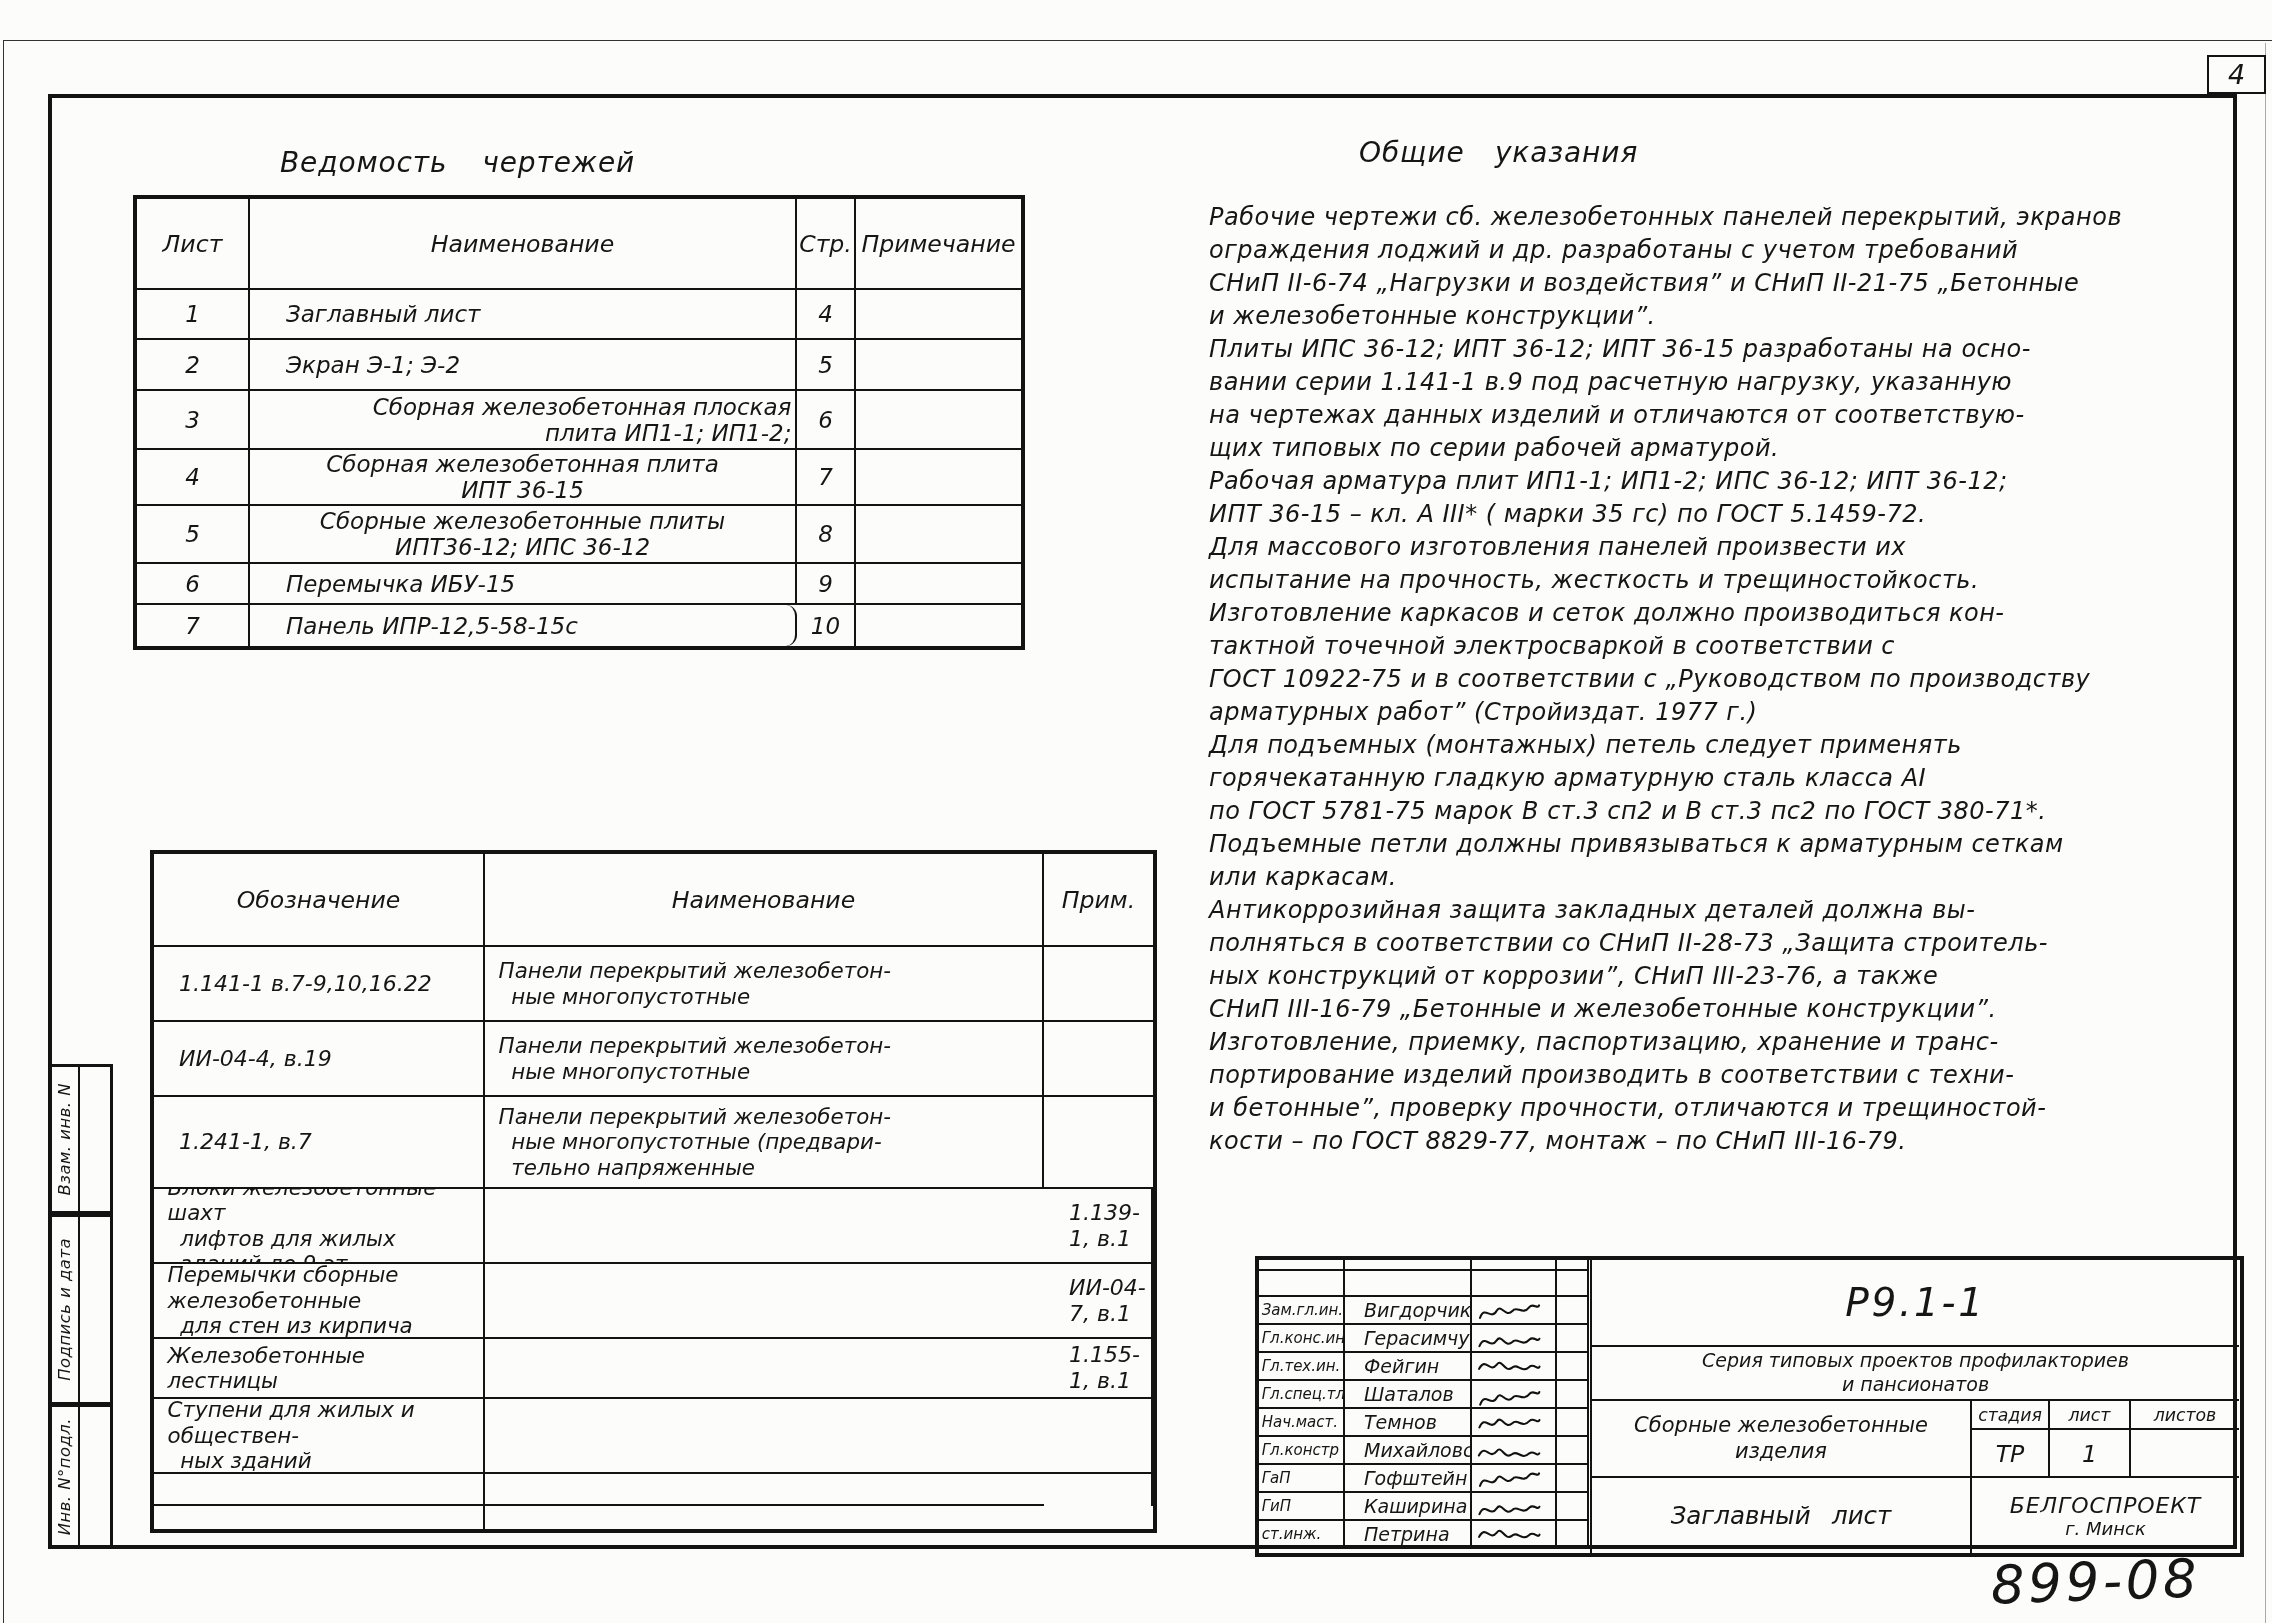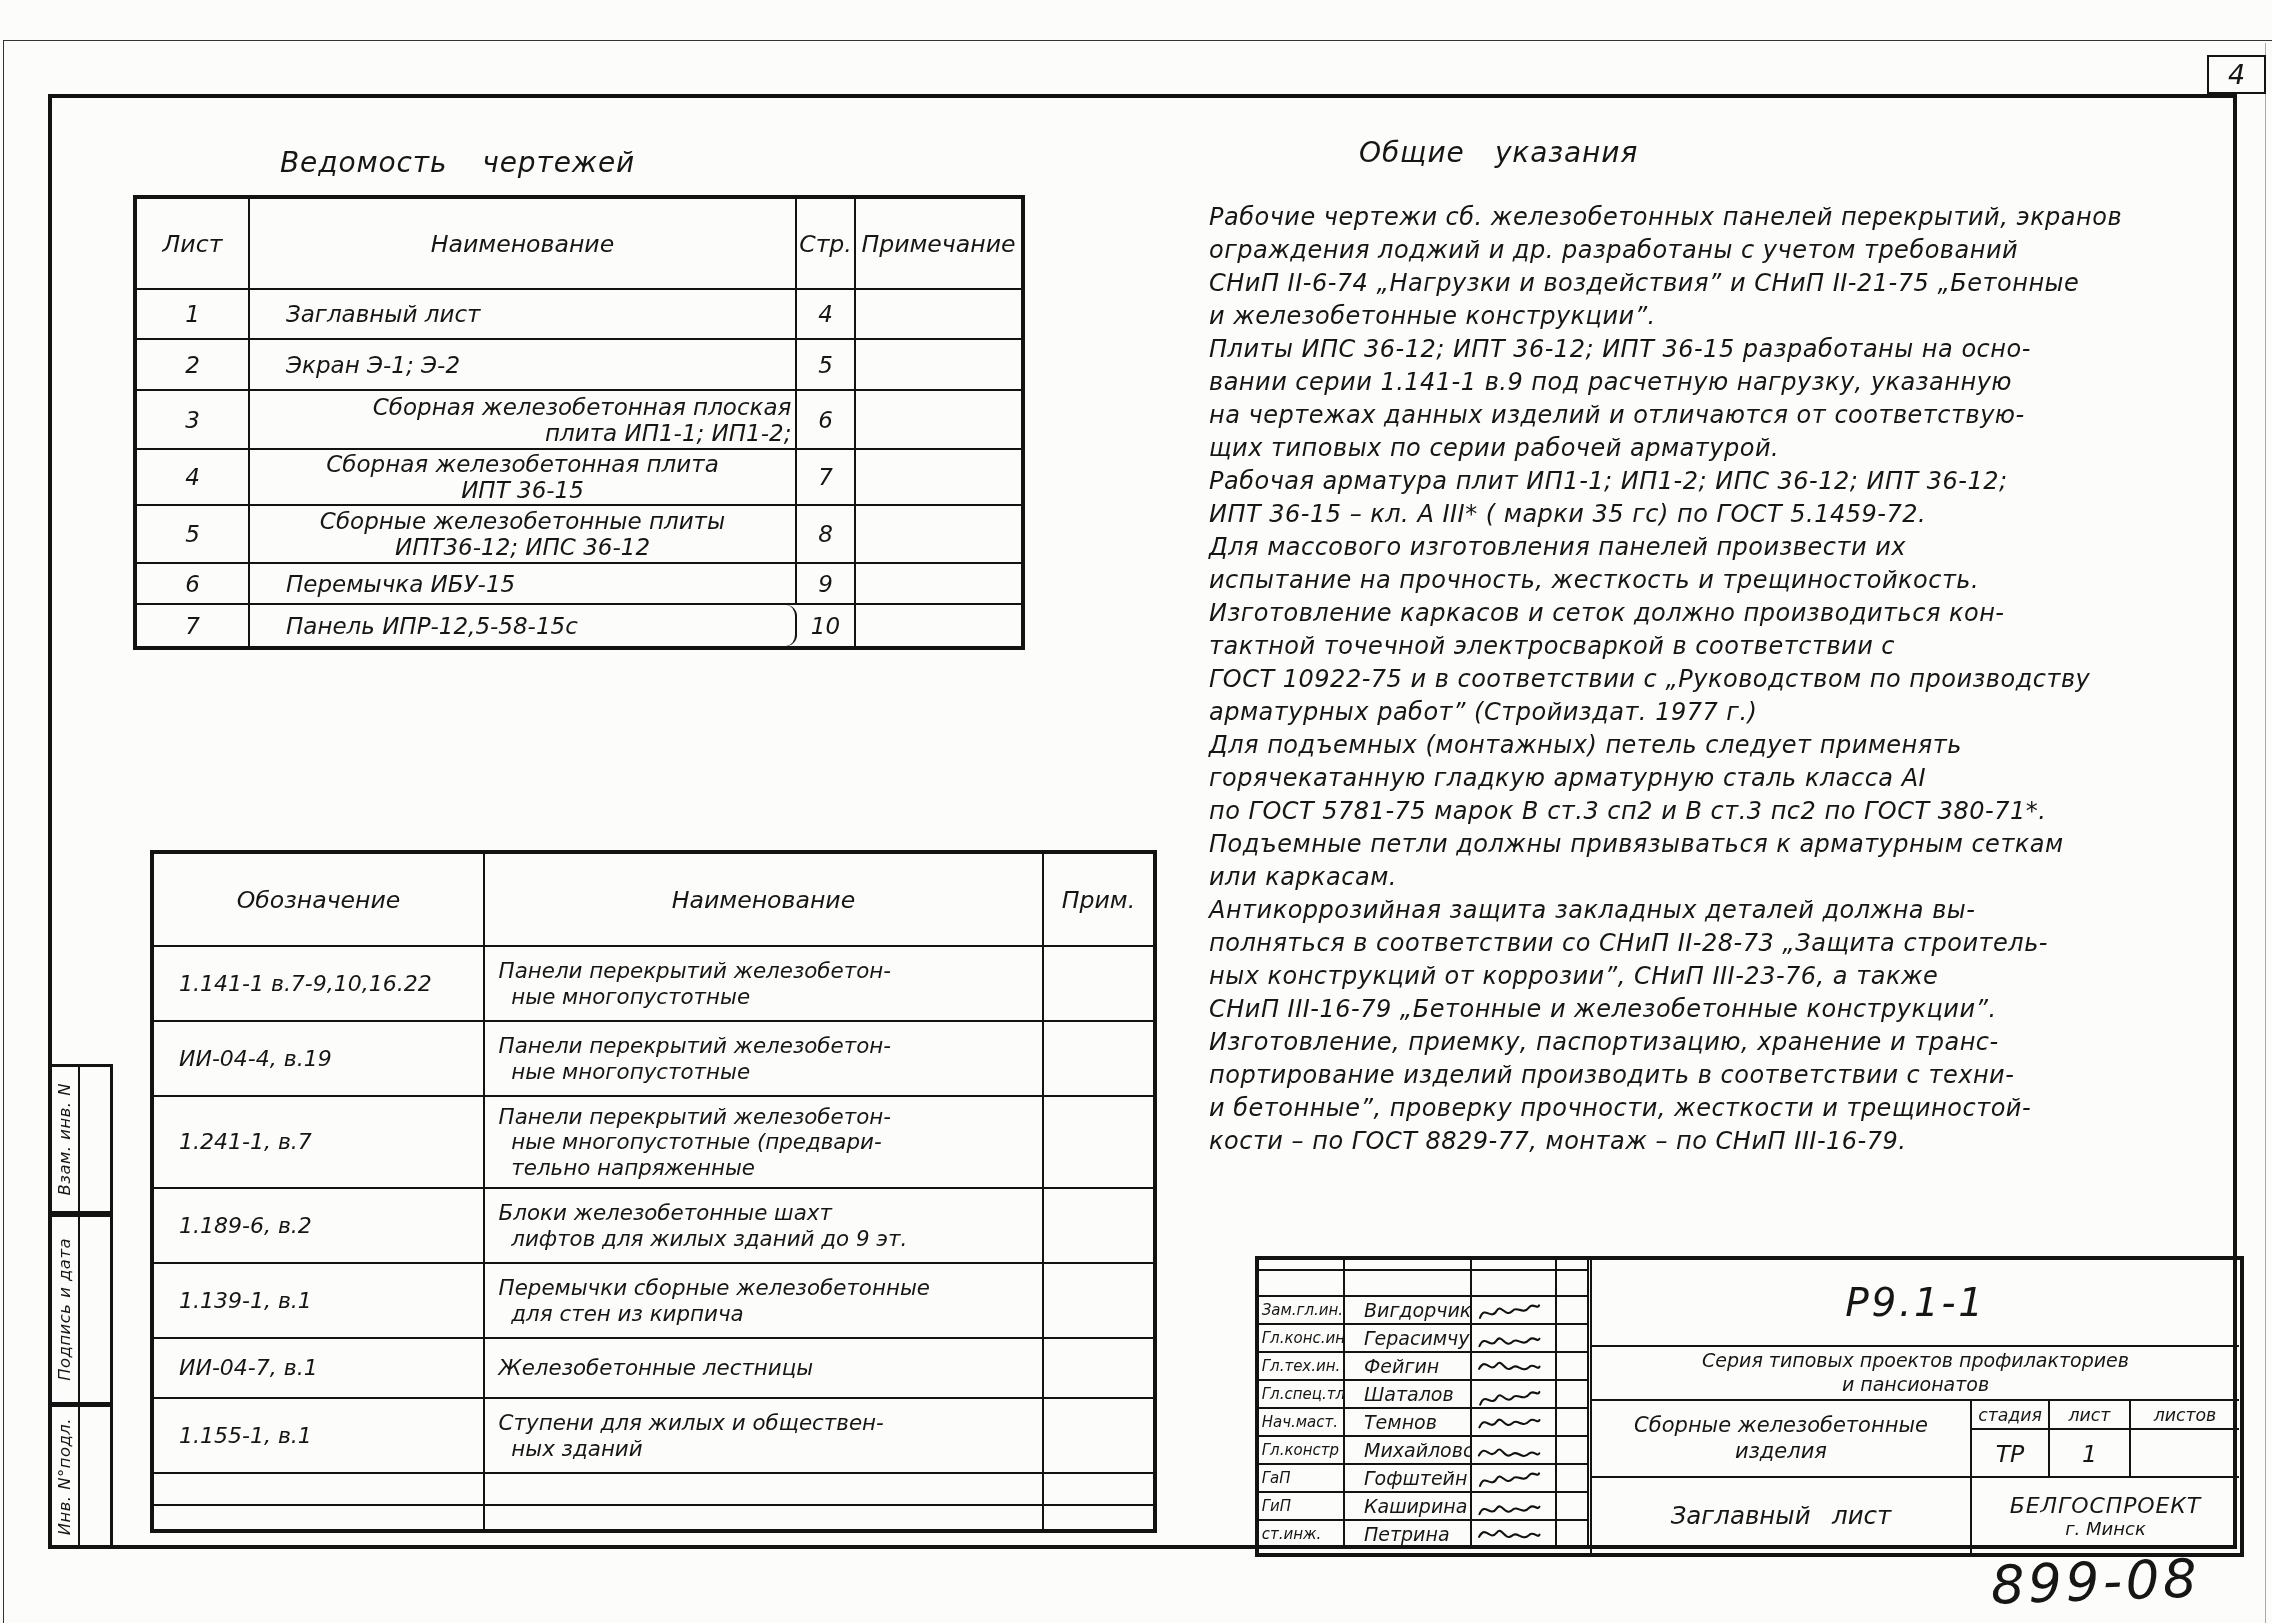--- a/index.html
+++ b/index.html
@@ -180,21 +180,20 @@
       <div class="gcell last-col"></div>
       <div class="gcell left-al" style="padding-left: 25px; font-size: 22px;">1.241-1, в.7</div>
       <div class="gcell left-al" style="padding-left: 13.6px; font-size: 21.4px; line-height: 25.5px;">
         <div class="namelines" style="text-align: left;">
           <div>Панели перекрытий железобетон-</div>
           <div style="padding-left: 12.7px;">ные  многопустотные (предвари-</div>
           <div style="padding-left: 12.7px;">тельно напряженные</div>
         </div>
       </div>
       <div class="gcell last-col"></div>
-      <div class="gcell left-al" style="padding-left: 25px; font-size: 22px;">1.189-6, в.2</div>
       <div class="gcell left-al" style="padding-left: 13.6px; font-size: 21.4px; line-height: 25.5px;">
         <div class="namelines" style="text-align: left;">
           <div>Блоки железобетонные  шахт</div>
           <div style="padding-left: 12.7px;">лифтов для жилых зданий до 9 эт.</div>
         </div>
       </div>
       <div class="gcell last-col"></div>
       <div class="gcell left-al" style="padding-left: 25px; font-size: 22px;">1.139-1, в.1</div>
       <div class="gcell left-al" style="padding-left: 13.6px; font-size: 21.4px; line-height: 25.5px;">
         <div class="namelines" style="text-align: left;">
@@ -253,21 +252,21 @@
         <div class="note-line">горячекатанную гладкую арматурную сталь класса АI</div>
         <div class="note-line">по ГОСТ 5781-75 марок В ст.3 сп2 и В ст.3 пс2 по ГОСТ 380-71*.</div>
         <div class="note-line">Подъемные петли должны привязываться к арматурным сеткам</div>
         <div class="note-line">или каркасам.</div>
         <div class="note-line">Антикоррозийная защита закладных деталей должна вы-</div>
         <div class="note-line">полняться в соответствии со СНиП II-28-73 „Защита строитель-</div>
         <div class="note-line">ных конструкций от коррозии”, СНиП III-23-76, а также</div>
         <div class="note-line">СНиП III-16-79 „Бетонные и железобетонные конструкции”.</div>
         <div class="note-line">Изготовление, приемку, паспортизацию, хранение и транс-</div>
         <div class="note-line">портирование изделий производить в соответствии с техни-</div>
-        <div class="note-line">и бетонные”, проверку прочности, жесткости и трещиностой-</div>
+        <div class="note-line">и бетонные”, проверку прочности, отличаются и трещиностой-</div>
         <div class="note-line">кости – по ГОСТ 8829-77,  монтаж – по СНиП III-16-79.</div>
       </div>
   </div>
 
   <div id="stamp" class="abs">
     <div id="sig-grid">
         <div class="scell"></div>
         <div class="scell"></div>
         <div class="scell"></div>
         <div class="scell"></div>

